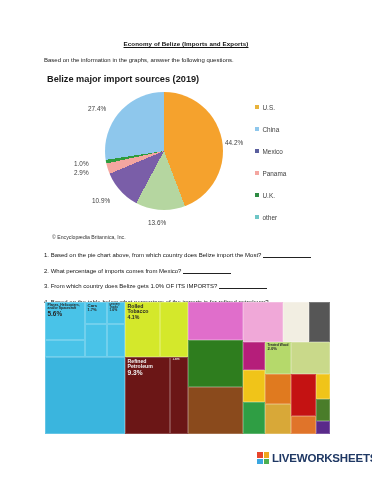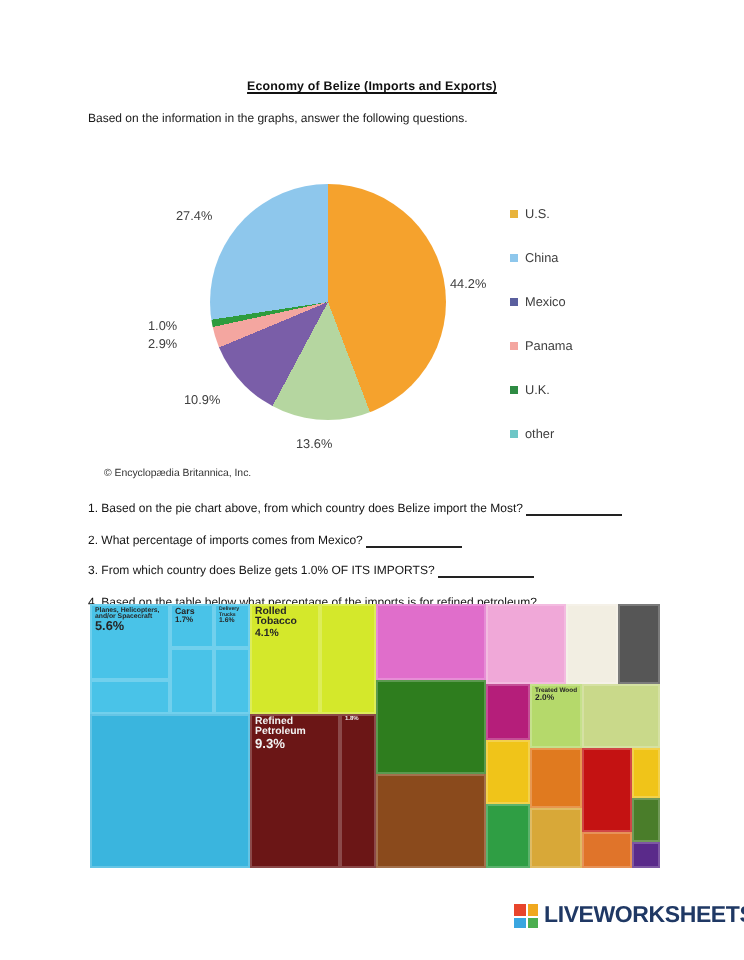--- a/index.html
+++ b/index.html
@@ -165,20 +165,21 @@
     letter-spacing: -.2px;
   }
 </style>
 </head>
 <body>
 
 <div id="page">
 
   <div class="ws-title">Economy of Belize (Imports and Exports)</div>
   <div class="ws-subtitle">Based on the information in the graphs, answer the following questions.</div>
+  <div class="chart-title">Belize major import sources (2019)</div>
 
   <div class="pie-wrap">
     <div class="pie" id="pie-disc" style="background: conic-gradient(rgb(245, 162, 45) 0deg, rgb(245, 162, 45) 159.12deg, rgb(181, 214, 160) 159.12deg, rgb(181, 214, 160) 208.08deg, rgb(122, 94, 168) 208.08deg, rgb(122, 94, 168) 247.32deg, rgb(244, 166, 160) 247.32deg, rgb(244, 166, 160) 257.76deg, rgb(46, 156, 62) 257.76deg, rgb(46, 156, 62) 261.36deg, rgb(142, 199, 236) 261.36deg, rgb(142, 199, 236) 360deg);"></div>
   </div>
 
   <div class="pie-label pl-us">44.2%</div>
   <div class="pie-label pl-china">27.4%</div>
   <div class="pie-label pl-mexico">1.0%</div>
   <div class="pie-label pl-panama">2.9%</div>
   <div class="pie-label pl-uk">10.9%</div>

